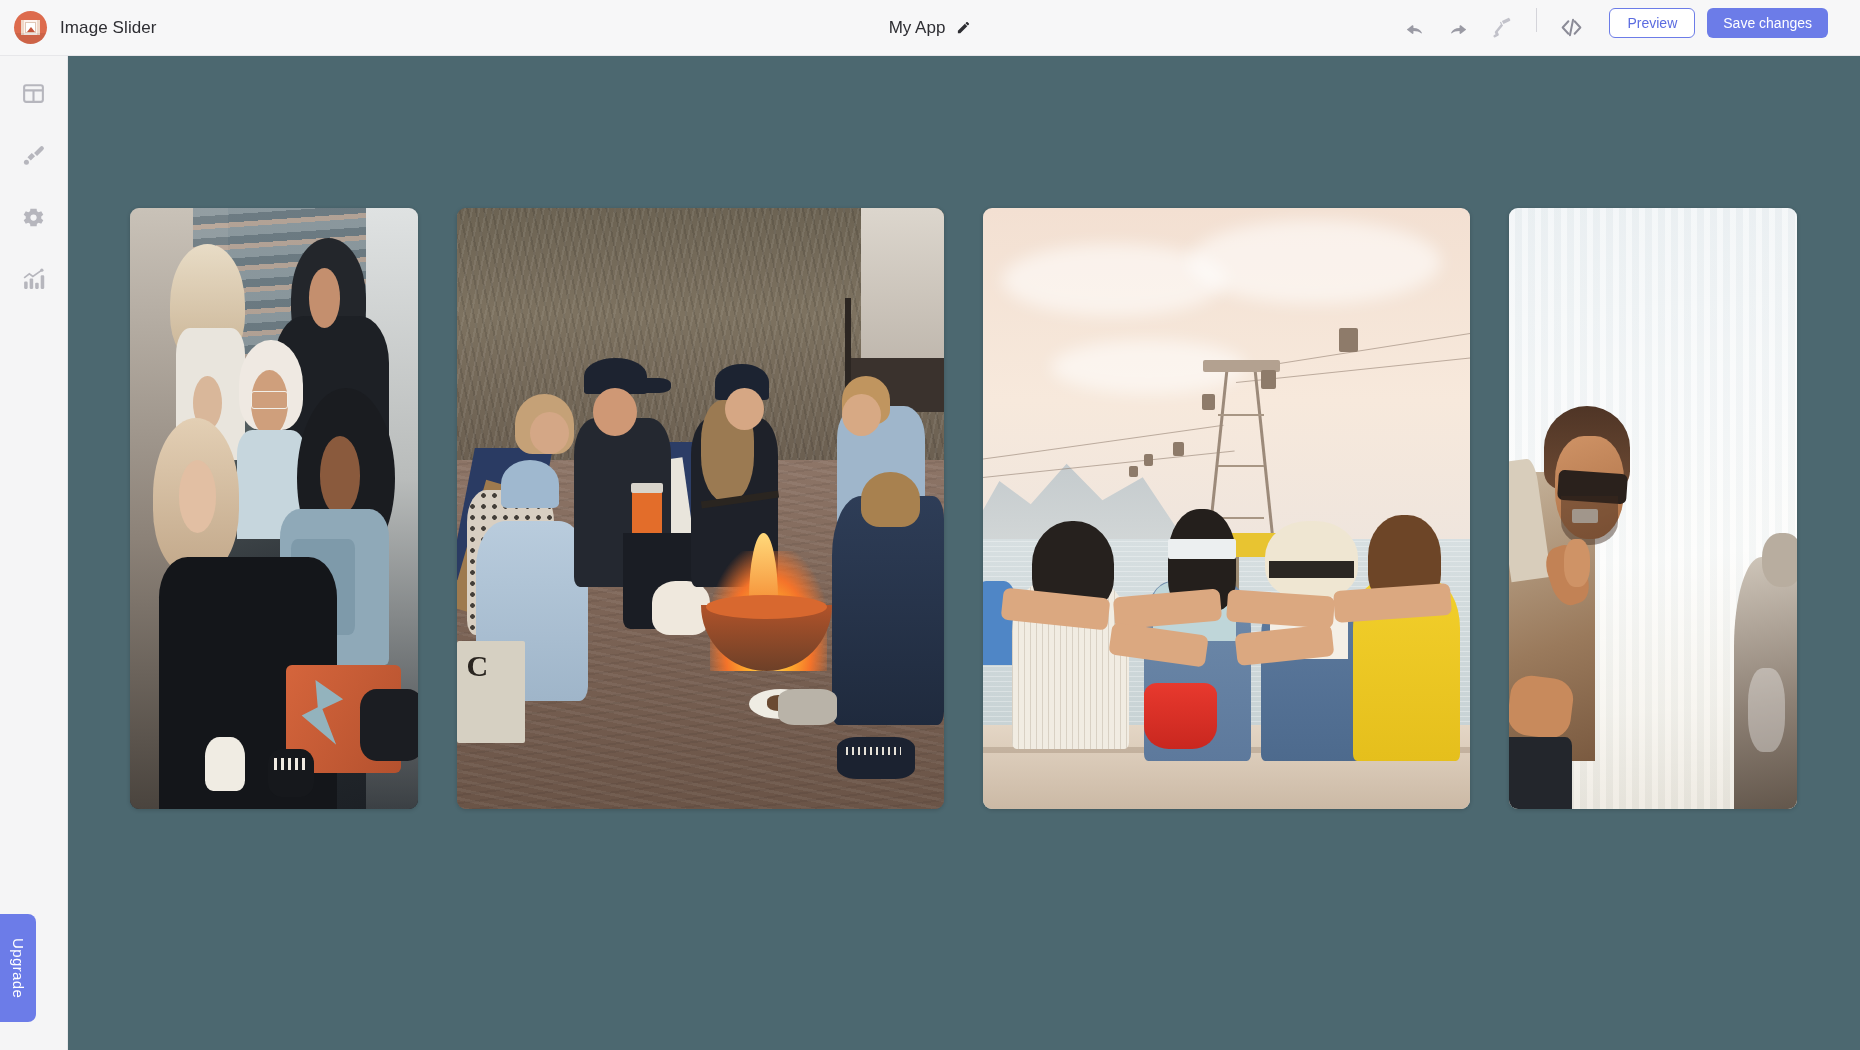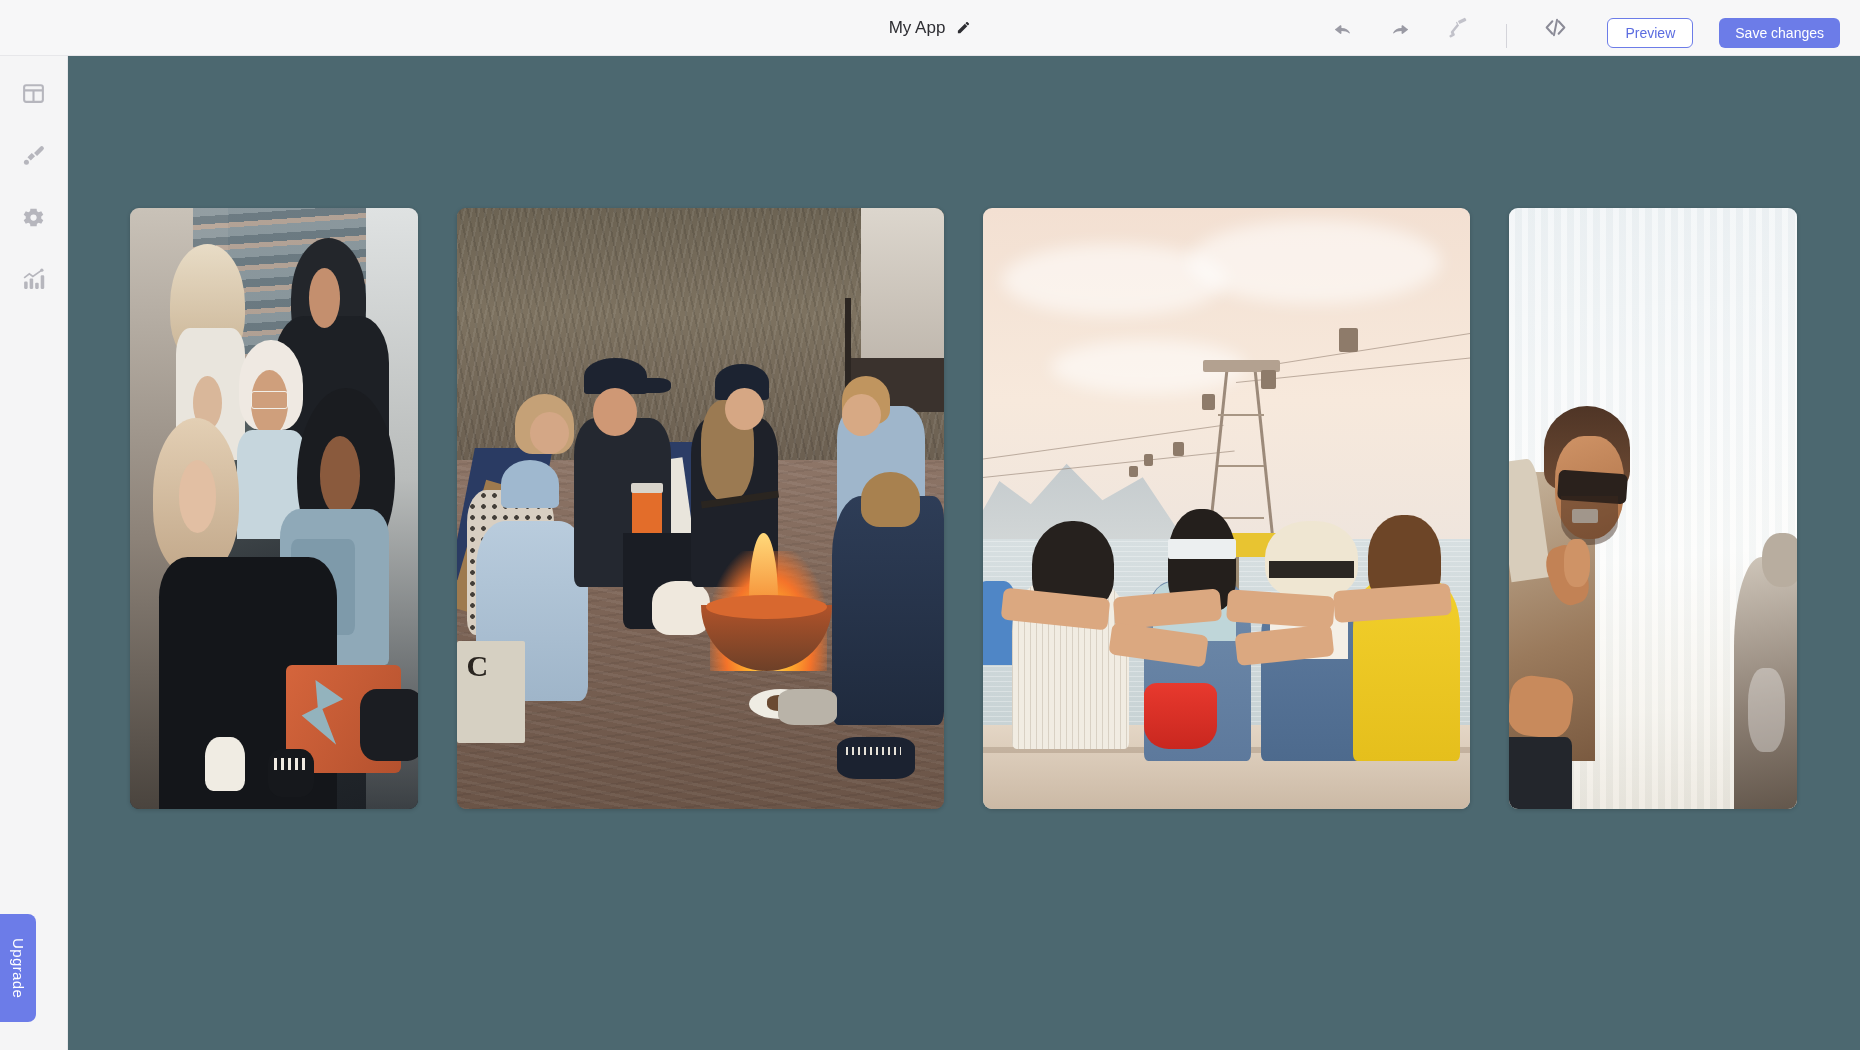--- a/index.html
+++ b/index.html
@@ -47,21 +47,21 @@
 
   #center-title{
     position:absolute; left:0; right:0; margin:0 auto; width:260px;
     display:flex; align-items:center; justify-content:center; gap:11px;
     pointer-events:none;
   }
   #center-title .t{ font-size:17px; color:#2e2e33; pointer-events:auto; }
   #center-title .pencil{ pointer-events:auto; cursor:pointer; display:flex; }
 
   #tools{
-    margin-left:auto; display:flex; align-items:flex-end; gap:14px; padding-right:20px;
+    margin-left:auto; display:flex; align-items:flex-start; gap:0; padding-right:32px;
   }
   .ticon{
     width:44px; height:40px; display:flex; align-items:center; justify-content:center;
     cursor:pointer;
   }
   .tdivider{ width:1px; height:24px; background:#d4d4da; margin:0 12px; }
   #btn-preview{
     height:30px; padding:0 17px; border:1px solid #6c7ce8; border-radius:6px;
     background:#fff; color:#5b6ce0; font-size:14px; cursor:pointer;
     display:flex; align-items:center; margin-left:16px;
@@ -295,20 +295,33 @@
   .c4 .rperson i{ position:absolute; left:18%; top:42%; width:46%; height:32%;
       background:rgba(255,255,255,.35); border-radius:40%; }
   .c4 .rhead{ position:absolute; right:-2%; top:54%; width:14%; height:9%;
       background:#b8ad9f; border-radius:44%; }
 </style>
 </head>
 <body>
 
 <div id="topbar">
 
+  <div id="brand">
+    <div id="logo">
+      <div class="glyph">
+        <div class="bk"></div>
+          <div class="lp"></div>
+          <div class="rp"></div>
+        <div class="ph"></div>
+          <div class="mt"></div>
+      </div>
+      <div class="shade"></div>
+    </div>
+    <div id="app-name">Image Slider</div>
+  </div>
 
   <div id="center-title">
     <div class="t">My App</div>
     <div class="pencil">
       <svg width="15" height="15" viewBox="0 0 24 24" fill="#2e2e33">
         <path d="M3 17.2V21h3.8L18 9.8 14.2 6 3 17.2zM20.7 7.1c.4-.4.4-1 0-1.4l-2.4-2.4c-.4-.4-1-.4-1.4 0l-1.8 1.8L18.9 8.9l1.8-1.8z"></path>
       </svg>
     </div>
   </div>
 

